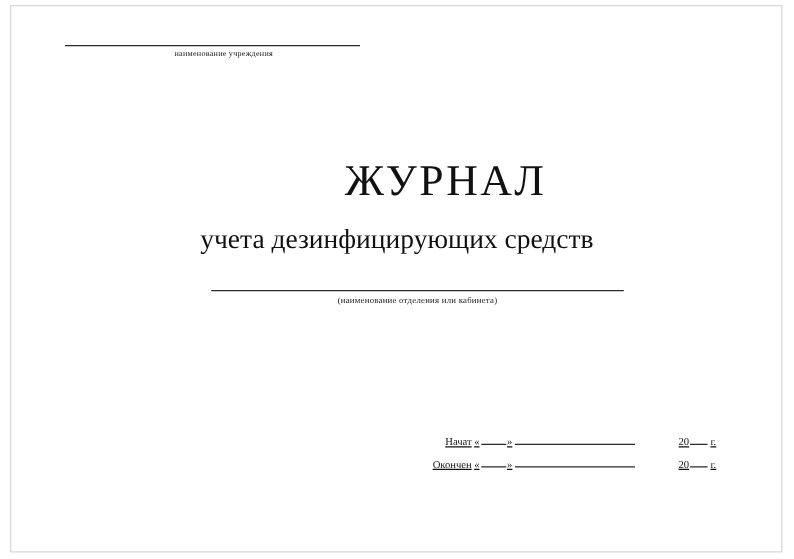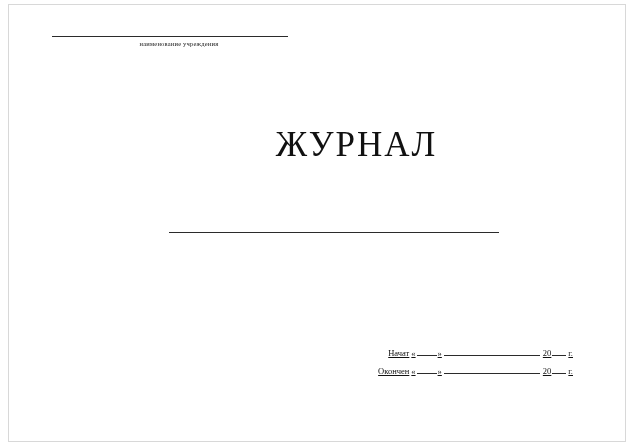--- a/index.html
+++ b/index.html
@@ -130,20 +130,21 @@
   .long-line {
     display: inline-block;
     width: 96px;
     border-bottom: 1px solid #2b2b2b;
     margin: 0 2px 2px 2px;
     height: 0;
   }
   .year {
     font-size: 8.5px;
     padding-left: 1px;
+    margin-left: 32px;
   }
   .tiny-line {
     display: inline-block;
     width: 14px;
     border-bottom: 1px solid #2b2b2b;
     margin: 0 1px 2px 1px;
     height: 0;
   }
   .suffix {
     font-size: 8.5px;
@@ -157,23 +158,25 @@
 
   <div class="page-edge"></div>
 
   <div class="org-block">
     <div class="rule"></div>
     <div class="caption org-caption">наименование учреждения</div>
   </div>
 
   <div class="title">ЖУРНАЛ</div>
 
+  <div class="subtitle">учета дезинфицирующих средств</div>
 
   <div class="dept-block">
     <div class="rule"></div>
+    <div class="caption dept-caption">(наименование отделения или кабинета)</div>
   </div>
 
   <div class="dates">
 
     <div class="date-row">
       <span class="date-label">Начат</span>
       <span class="date-quote">«</span>
       <span class="short-line"></span>
       <span class="date-quote">»</span>
       <span class="long-line"></span>

